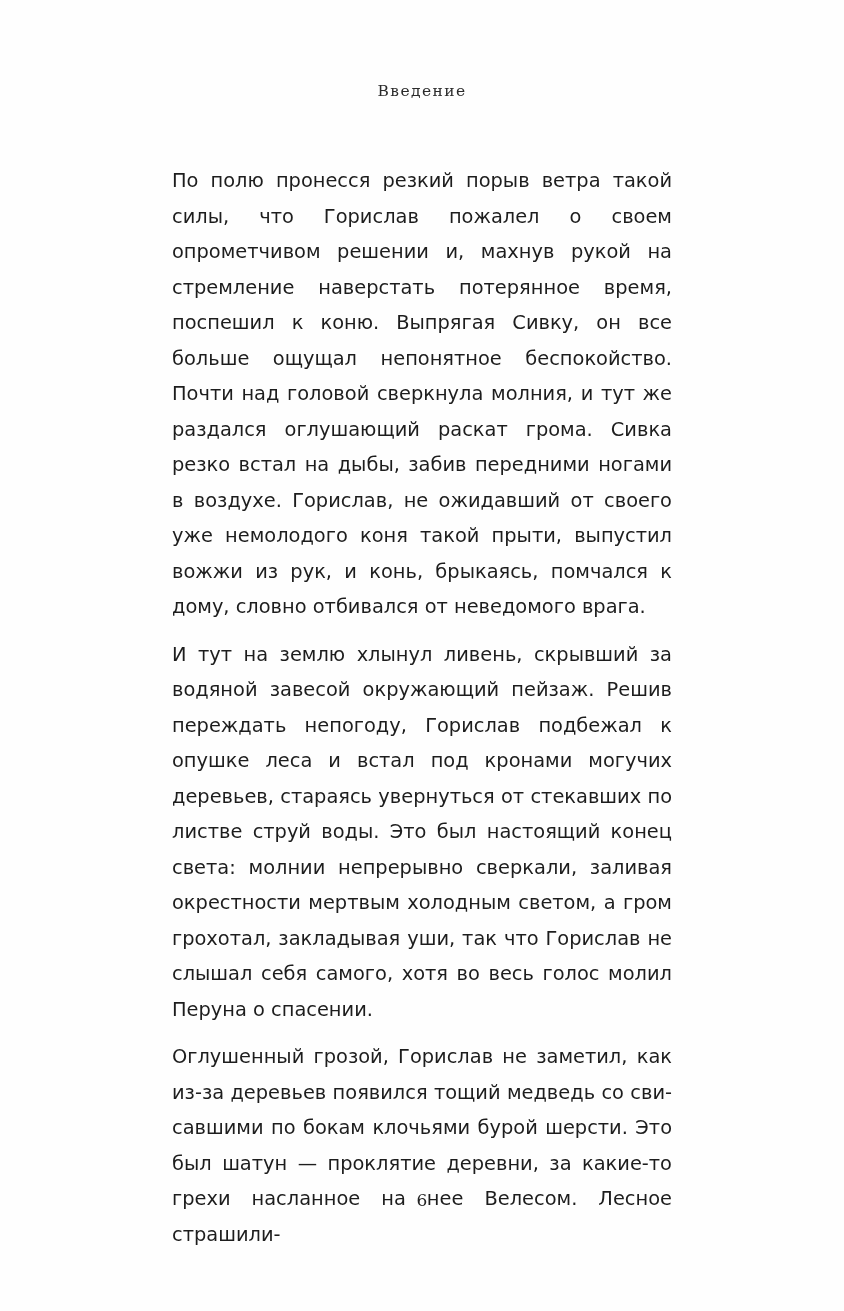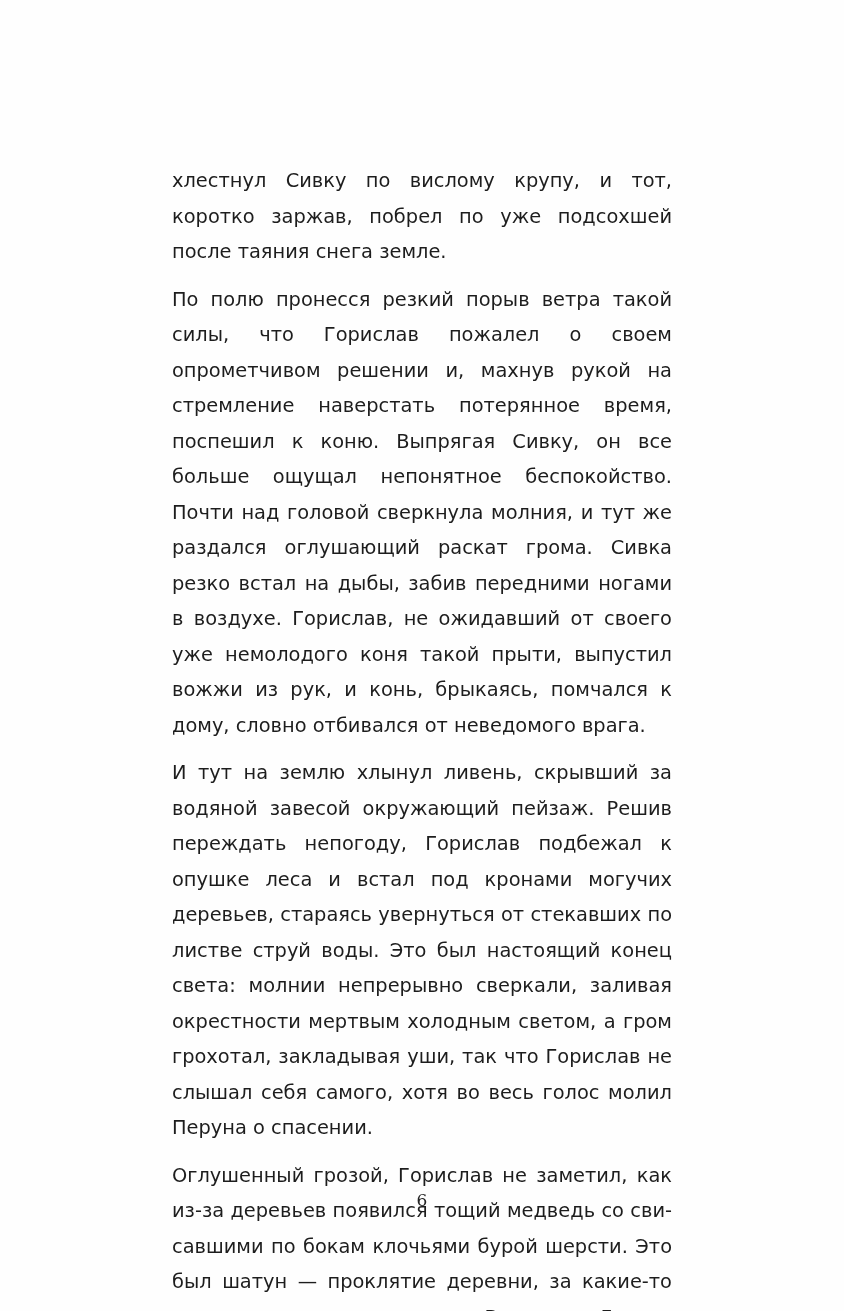--- a/index.html
+++ b/index.html
@@ -63,23 +63,23 @@
     font-size: 17px;
     color: #222;
     font-family: "DejaVu Serif", "Liberation Serif", serif;
   }
 </style>
 </head>
 <body>
 
 <div class="page">
 
+  <div class="running-head">Введение</div>
 
   <div class="text-block">
-    <p class="para">хлестнул Сивку по вислому крупу, и тот, коротко заржав, побрел по уже подсохшей после таяния снега земле.</p>
     <p class="para indent">По полю пронесся резкий порыв ветра такой силы, что Горислав пожалел о своем опрометчивом реше­нии и, махнув рукой на стремление наверстать по­терянное время, поспешил к коню. Выпрягая Сивку, он все больше ощущал непонятное беспокойство. Почти над головой сверкнула молния, и тут же раздался оглушающий раскат грома. Сивка резко встал на дыбы, забив передними ногами в возду­хе. Горислав, не ожидавший от своего уже немо­лодого коня такой прыти, выпустил вожжи из рук, и конь, брыкаясь, помчался к дому, словно отбивал­ся от неведомого врага.</p>
     <p class="para indent">И тут на землю хлынул ливень, скрывший за водя­ной завесой окружающий пейзаж. Решив переж­дать непогоду, Горислав подбежал к опушке леса и встал под кронами могучих деревьев, стараясь увернуться от стекавших по листве струй воды. Это был настоящий конец света: молнии непре­рывно сверкали, заливая окрестности мертвым хо­лодным светом, а гром грохотал, закладывая уши, так что Горислав не слышал себя самого, хотя во весь голос молил Перуна о спасении.</p>
     <p class="para indent">Оглушенный грозой, Горислав не заметил, как из-за деревьев появился тощий медведь со сви­савшими по бокам клочьями бурой шерсти. Это был шатун — проклятие деревни, за какие-то гре­хи насланное на нее Велесом. Лесное страшили-</p>
   </div>
 
   <div class="folio">6</div>
 
 </div>
 
 </body></html>

